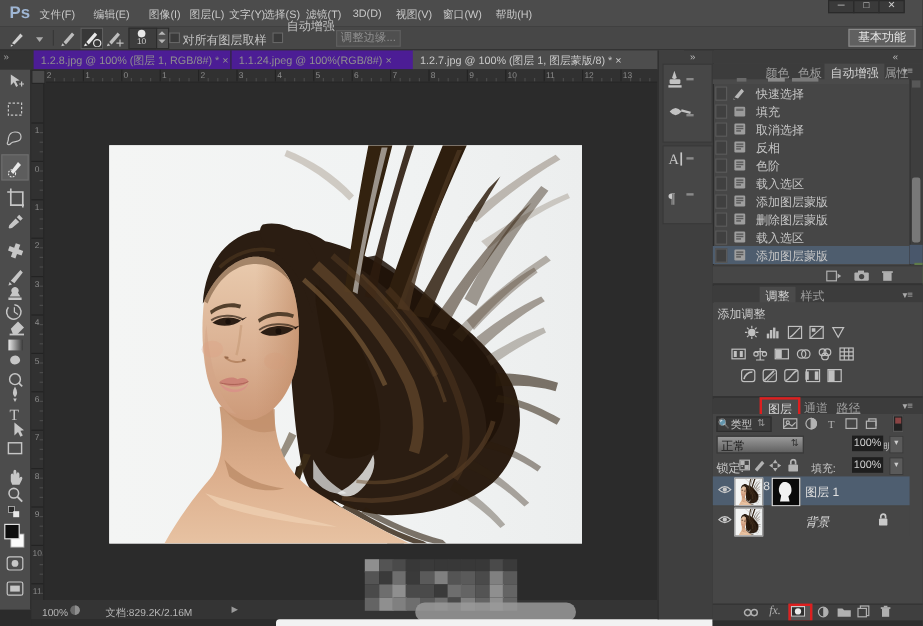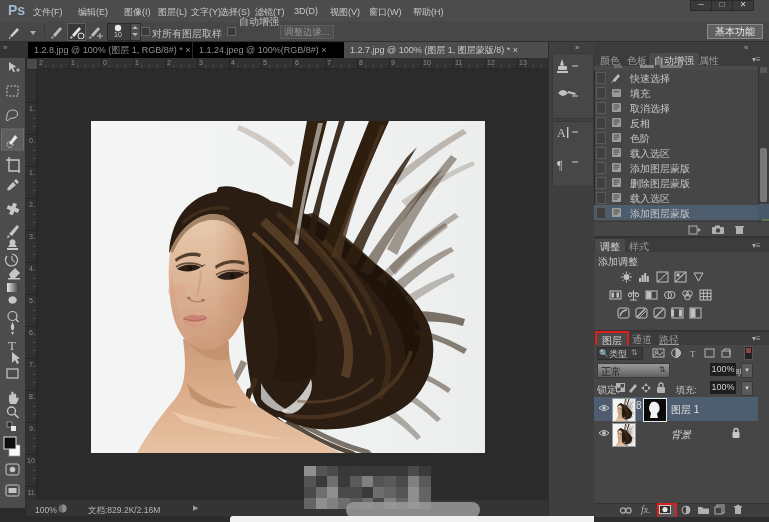--- a/index.html
+++ b/index.html
@@ -12,35 +12,35 @@
   .menu{top:6px;font-size:9px;color:#c8c8c8;}
   .winbtn{top:0;height:9px;width:20px;background:#3a3a3a;color:#cfcfcf;font-size:8px;line-height:8px;text-align:center;border:1px solid #2a2a2a;}
   
   #optbar{left:0;top:22px;width:769px;height:19px;background:#474747;border-bottom:1px solid #2e2e2e;}
   .chk{width:7px;height:7px;background:#3a3a3a;border:1px solid #666;display:inline-block;}
   .optlbl{font-size:10px;color:#c4c4c4;}
   #jiben{left:707px;top:24px;width:54px;height:13px;background:#606060;border:1px solid #8a8a8a;
          color:#e8e8e8;font-size:10px;text-align:center;line-height:13px;}
   
   #tabbar{left:0;top:42px;width:769px;height:16px;background:#333333;}
-  .dtab{top:42px;height:16px;font-size:9px;line-height:16px;padding:0 6px;color:#8f8f8f;background:#000000;border-right:1px solid #2a2a2a;white-space:nowrap;overflow:hidden;}
+  .dtab{top:42px;height:16px;font-size:9px;line-height:16px;padding:0 6px;color:#8f8f8f;background:#4c1d95;border-right:1px solid #2a2a2a;white-space:nowrap;overflow:hidden;}
   .dtab.act{background:#4d4d4d;color:#c9c9c9;}
   
   #toolbar{left:0;top:58px;width:25px;height:450px;background:#4c4c4c;border-right:1px solid #2e2e2e;}
   
   #canvas{left:26px;top:58px;width:522px;height:464px;background:#2b2b2b;}
   #hruler{left:26px;top:58px;width:522px;height:10px;background:#313131;border-bottom:1px solid #262626;}
   #vruler{left:26px;top:69px;width:10px;height:431px;background:#313131;border-right:1px solid #262626;}
   #rulcorner{left:26px;top:58px;width:10px;height:10px;background:#4a4a4a;border:1px solid #262626;}
   #statusbar{left:26px;top:500px;width:522px;height:16px;background:#343434;color:#b5b5b5;font-size:9px;}
   
   #strip{left:548px;top:42px;width:46px;height:480px;background:#3f3f3f;border-left:1px solid #2e2e2e;}
   
   #rpanel{left:594px;top:42px;width:175px;height:480px;background:#464646;border-left:1px solid #2c2c2c;}
-  .ptab{font-size:10px;color:#9d9d9d;display:inline-block;padding:1px 5px;}
+  .ptab{font-size:10px;color:#9d9d9d;display:inline-block;padding:1px 5px;margin-left:38px;}
   .ptab.act{background:#4a4a4a;color:#d4d4d4;}
   .red-annot{border:2px solid #dd1f1f;}
 </style>
 </head>
 <body>
 
 <div id="menubar" class="abs"></div>
 <div id="pslogo" class="abs">Ps</div>
 <span class="abs menu" style="left:33px">文件(F)</span>
 <span class="abs menu" style="left:78px">编辑(E)</span>

